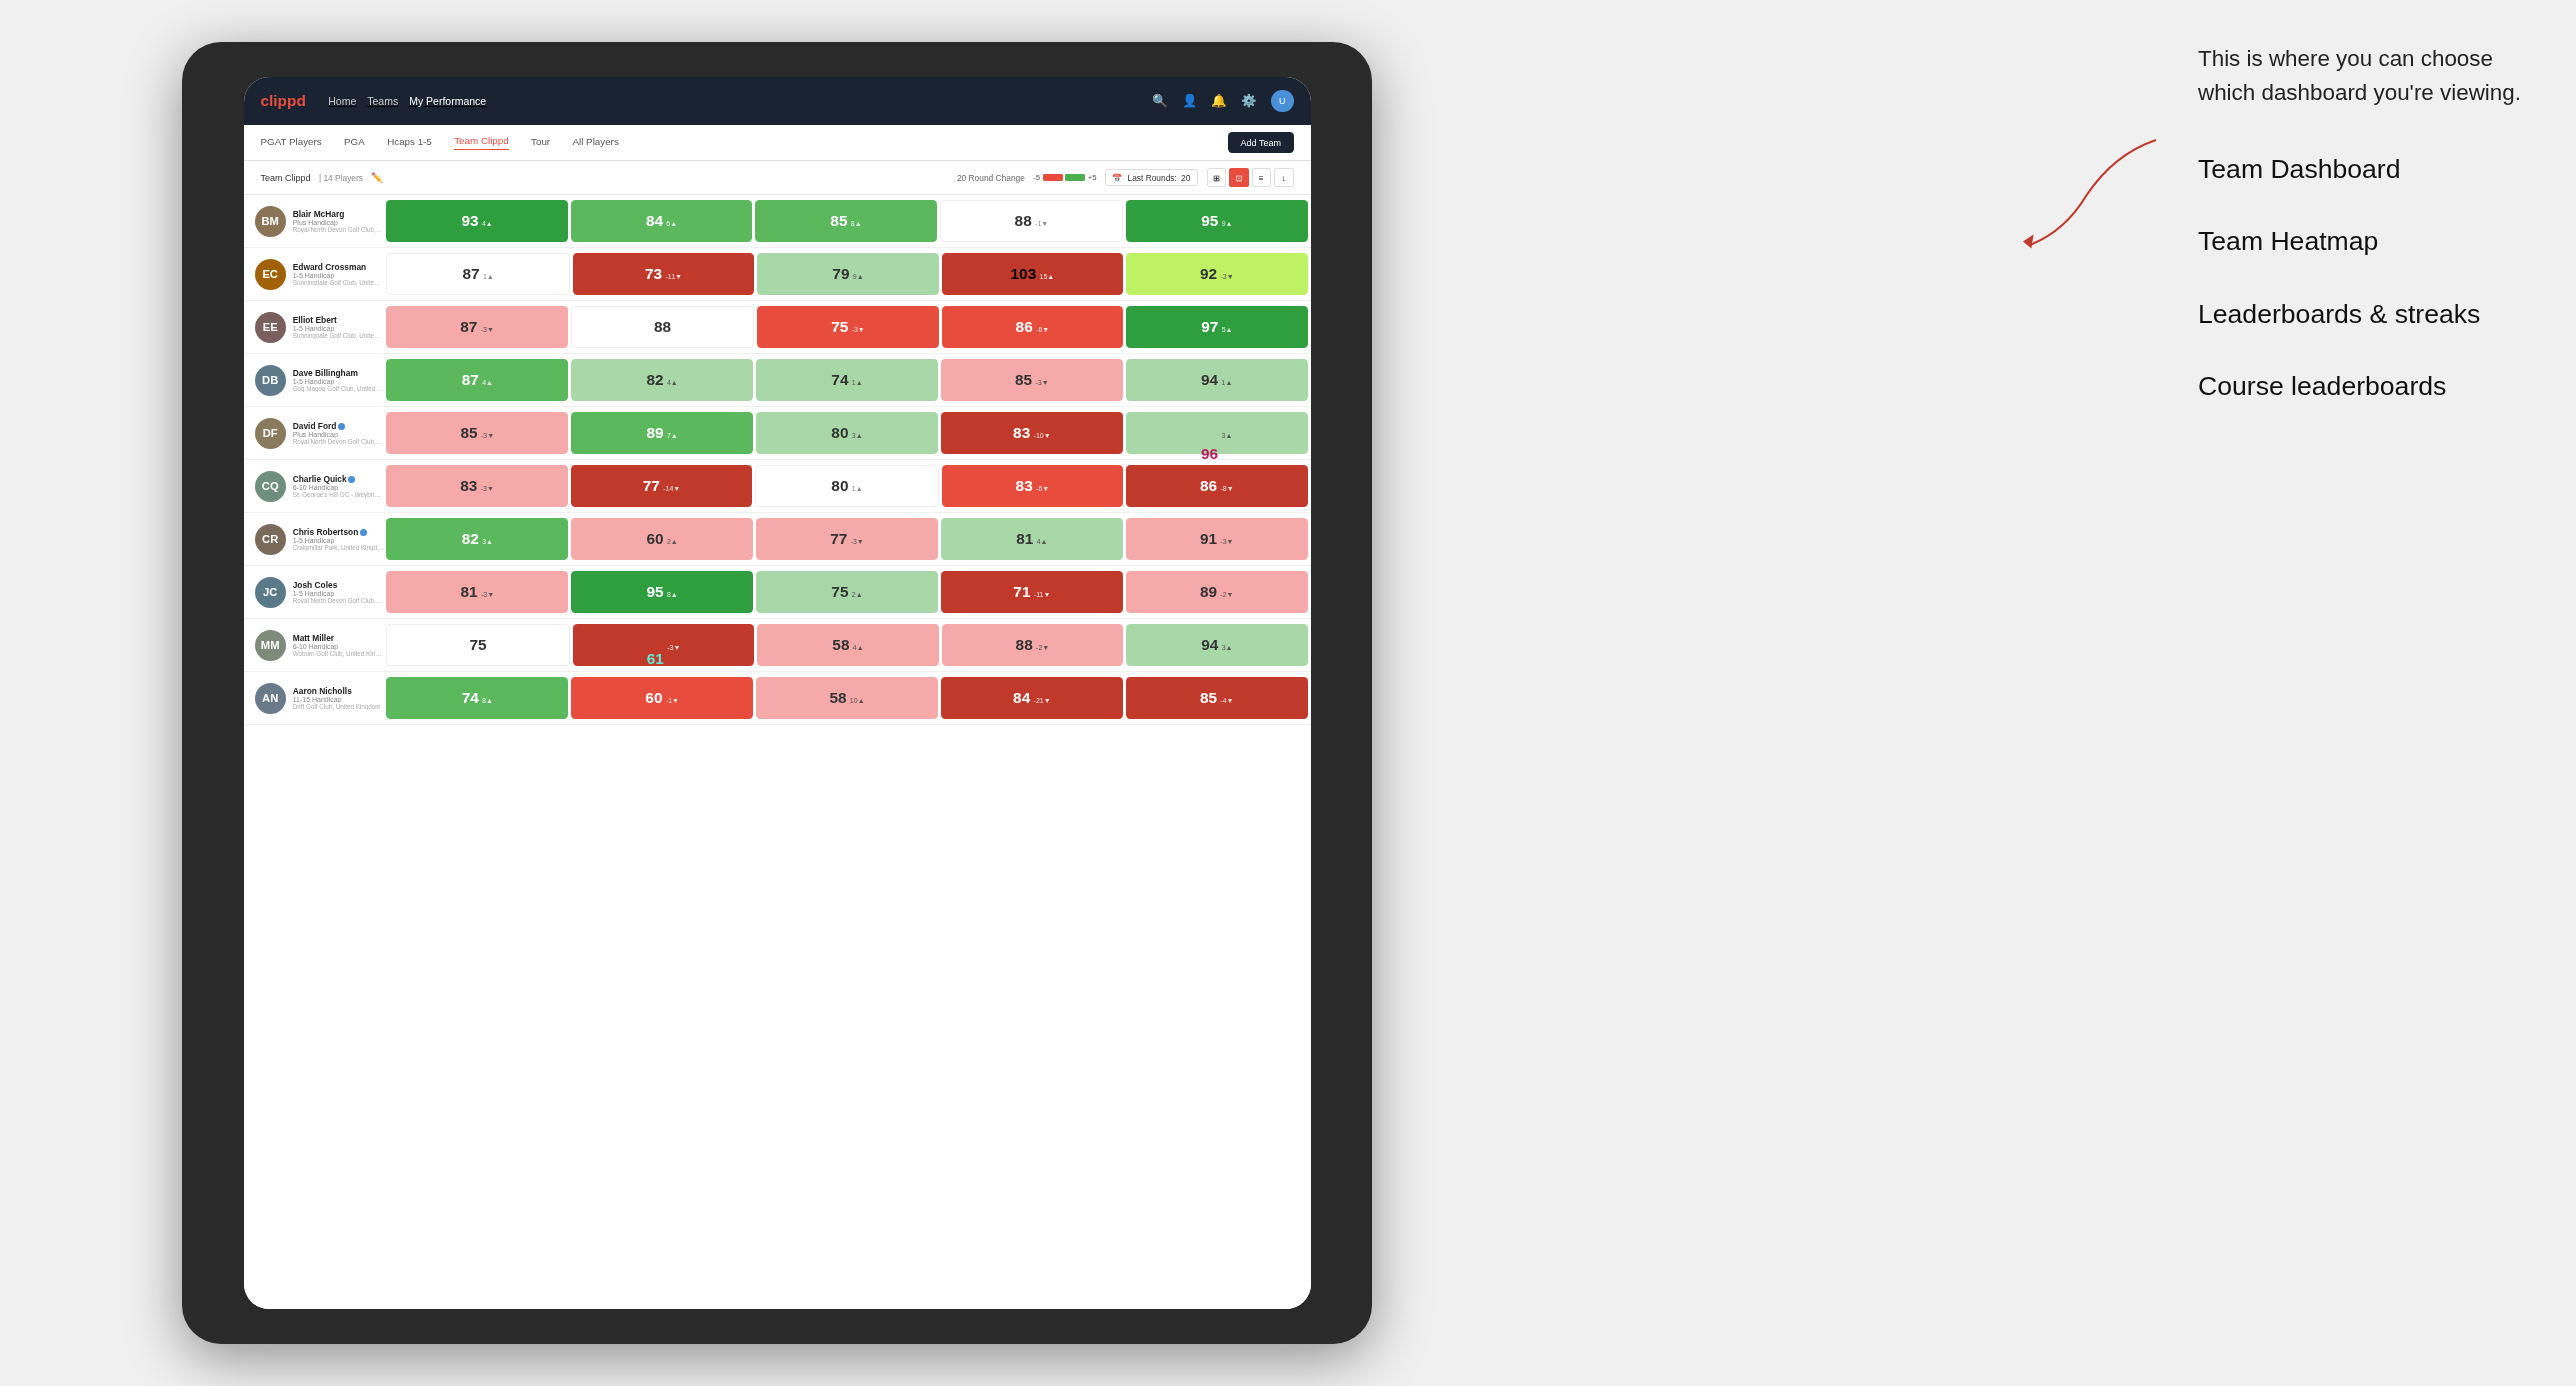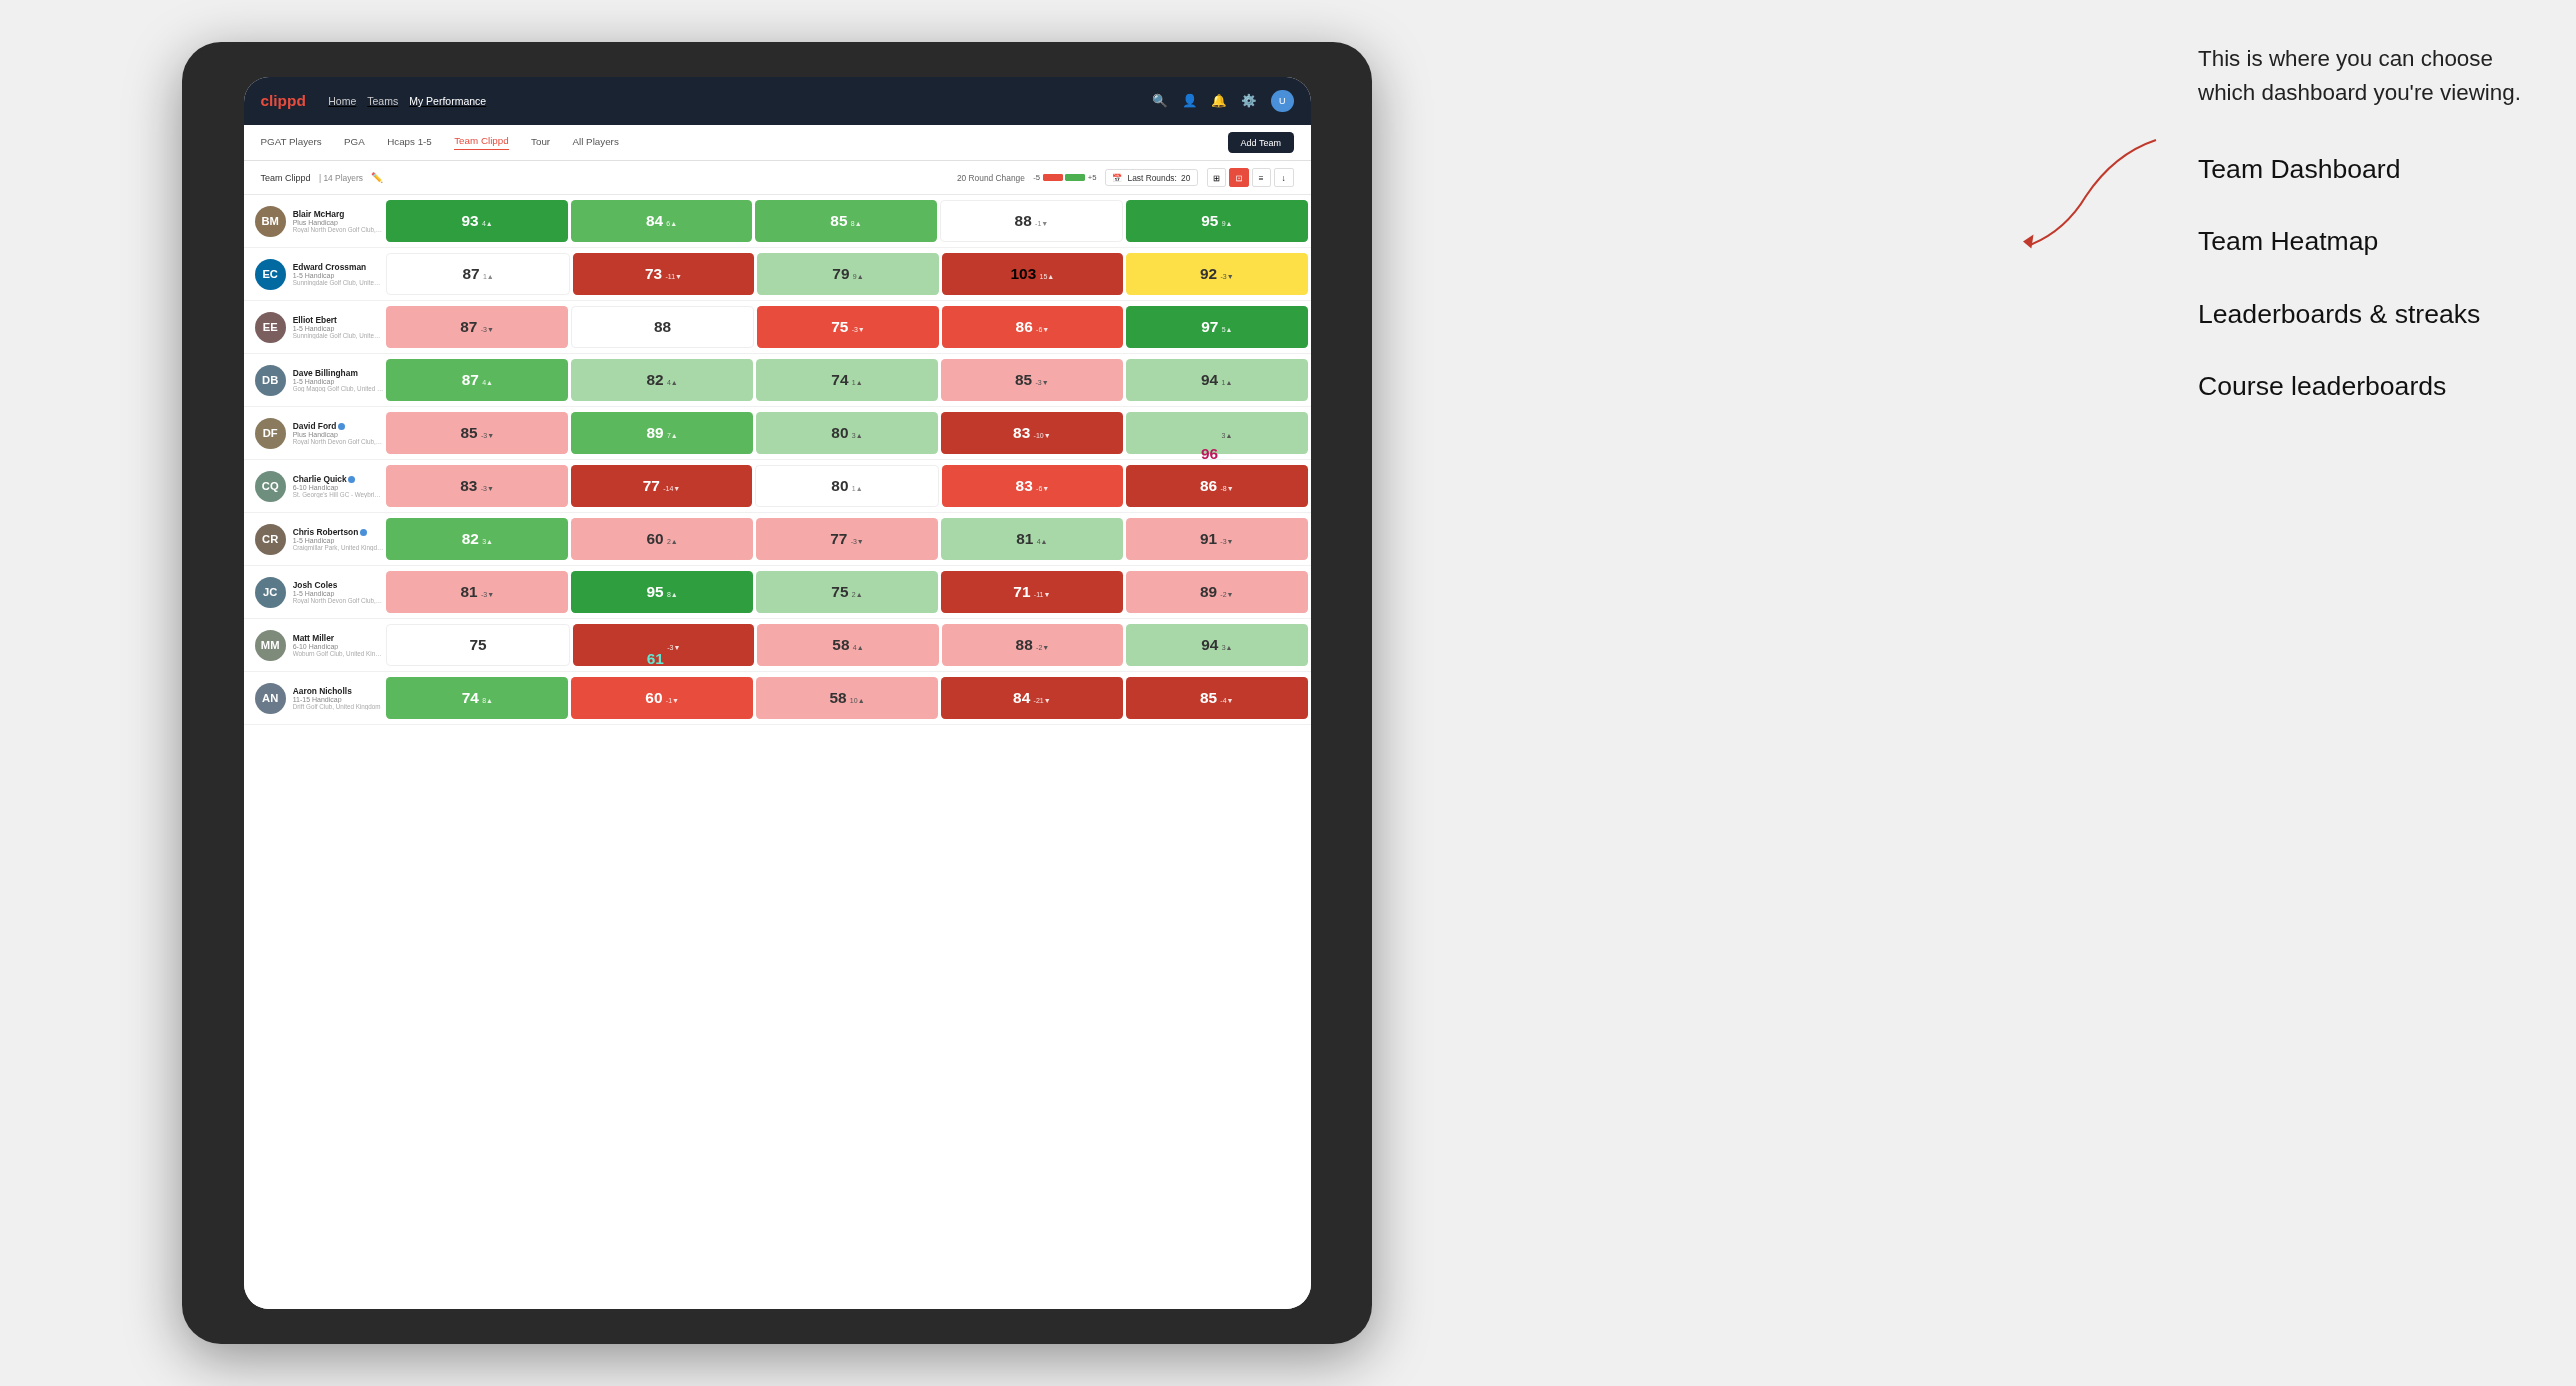--- a/index.html
+++ b/index.html
@@ -423,21 +423,21 @@
               <span class="score-change" style="color:#888;font-size:7px;margin-top:4.2px;">&nbsp;-1▼</span>
             </div>
               <div class="score-cell" style="background:#2e9e3f;">
               <span class="score-value" style="color:#fff;">95</span>
               <span class="score-change" style="color:rgba(255,255,255,0.85);font-size:7px;margin-top:4.2px;">&nbsp;9▲</span>
             </div>
     </div>
   </div>
           <div class="player-row">
     <div class="player-info">
-      <div class="player-avatar" style="background:#0369a1;">EC</div>
+      <div class="player-avatar" style="background:#a16207;">EC</div>
       <div class="player-details">
         <div class="player-name">Edward Crossman</div>
         <div class="player-handicap">1-5 Handicap</div>
         <div class="player-club">Sunningdale Golf Club, United Kingdom</div>
       </div>
     </div>
     <div class="score-cells">
       <div class="score-cell" style="background:#ffffff;border:0.7px solid #eee;">
               <span class="score-value" style="color:#333;">87</span>
               <span class="score-change" style="color:#888;font-size:7px;margin-top:4.2px;">&nbsp;1▲</span>
@@ -447,21 +447,21 @@
               <span class="score-change" style="color:rgba(255,255,255,0.85);font-size:7px;margin-top:4.2px;">&nbsp;-11▼</span>
             </div>
               <div class="score-cell" style="background:#a8d8a8;">
               <span class="score-value" style="color:#333;">79</span>
               <span class="score-change" style="color:#555;font-size:7px;margin-top:4.2px;">&nbsp;9▲</span>
             </div>
               <div class="score-cell" style="background:#c0392b;">
               <span class="score-value" style="color:#000000;">103</span>
               <span class="score-change" style="color:rgba(255,255,255,0.85);font-size:7px;margin-top:4.2px;">&nbsp;15▲</span>
             </div>
-              <div class="score-cell" style="background:#fde047;">
+              <div class="score-cell" style="background:#bef264;">
               <span class="score-value" style="color:#333;">92</span>
               <span class="score-change" style="color:#555;font-size:7px;margin-top:4.2px;">&nbsp;-3▼</span>
             </div>
     </div>
   </div>
           <div class="player-row">
     <div class="player-info">
       <div class="player-avatar" style="background:#7B5E5E;">EE</div>
       <div class="player-details">
         <div class="player-name">Elliot Ebert</div>

